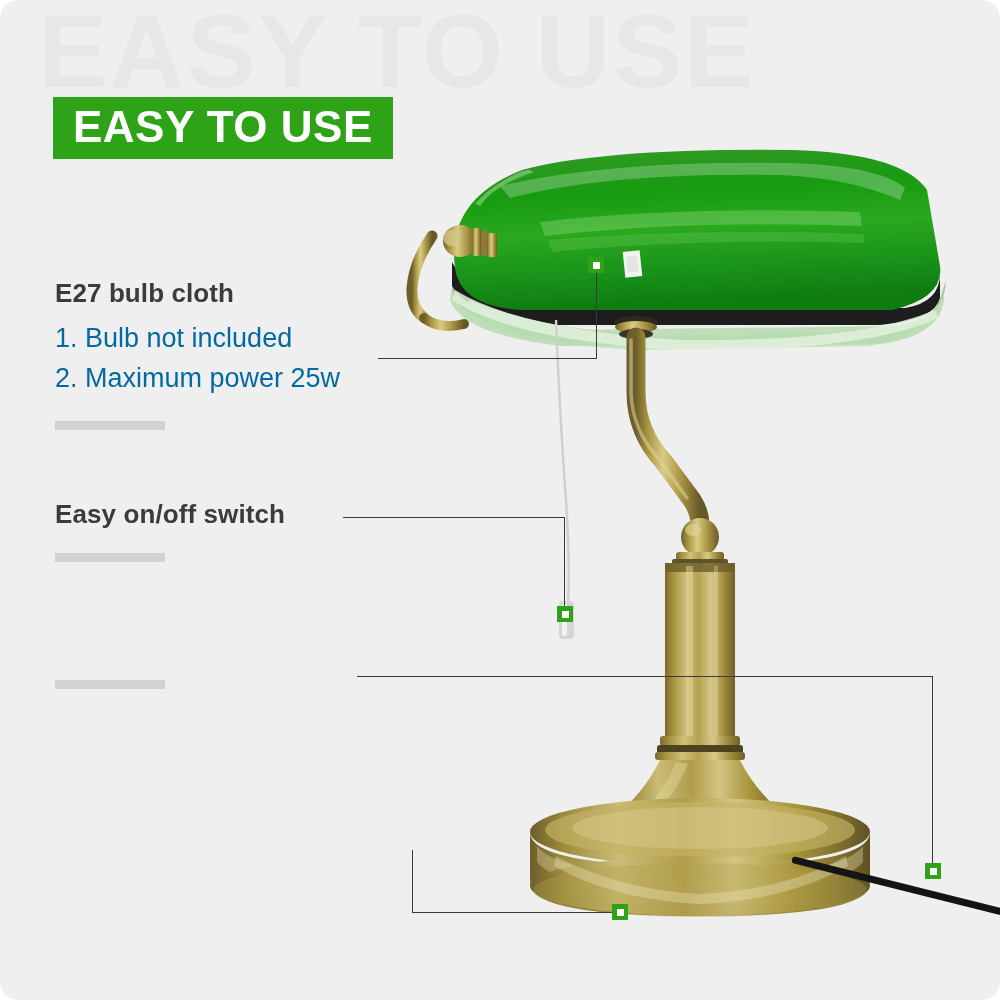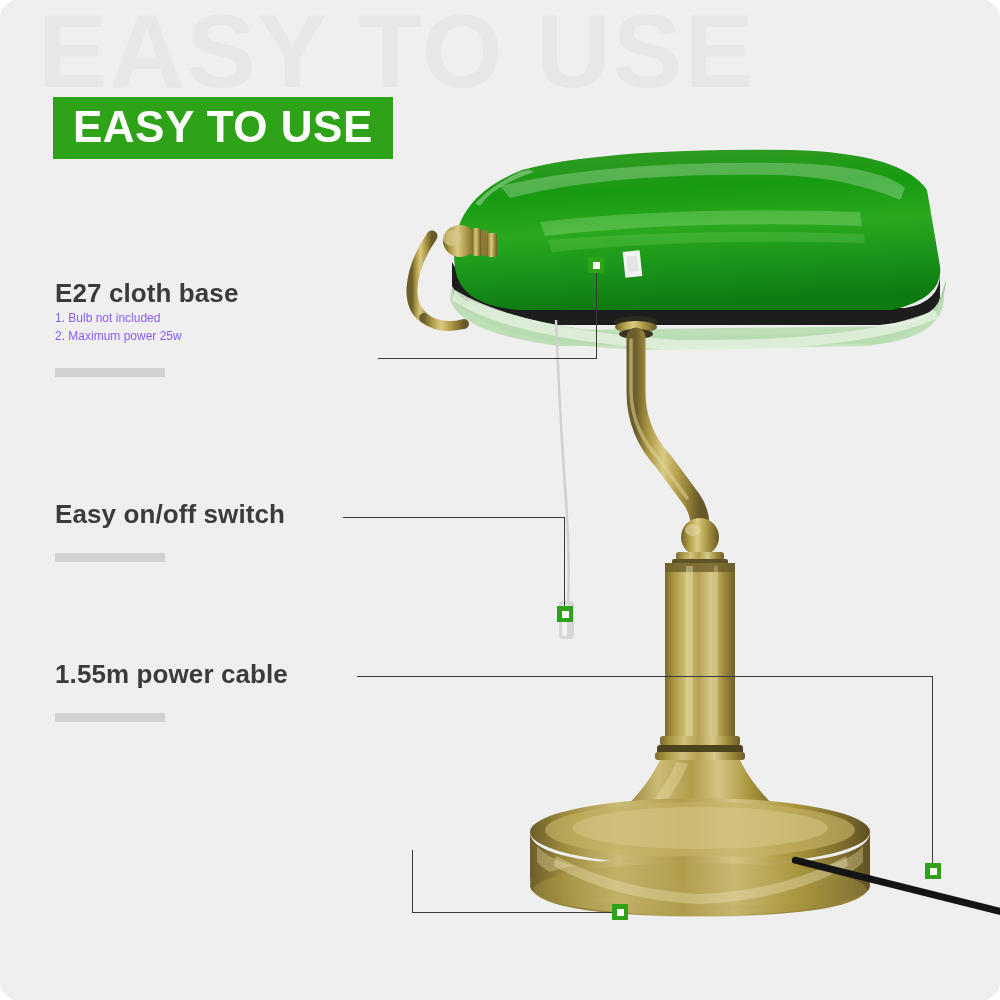--- a/index.html
+++ b/index.html
@@ -61,24 +61,24 @@
   .feature-title {
     font-size: 26px;
     font-weight: bold;
     color: #3b3b3b;
     letter-spacing: 0.1px;
     line-height: 1.28;
     white-space: nowrap;
   }
   .feature-title.wrap { white-space: normal; width: 480px; }
   .feature-sub {
-    font-size: 12px;
-    color: #8b5cf6;
+    font-size: 27px;
+    color: #0369a1;
     line-height: 1.48;
-    margin-top: 0;
+    margin-top: 9px;
     font-weight: normal;
   }
   .divider {
     width: 110px;
     height: 9px;
     background: #d2d2d2;
     margin-top: 22px;
   }
 
   
@@ -253,42 +253,41 @@
 
     <path d="M556,320 Q560,420 566,500 Q570,560 568,606" stroke="#cfcfcf" stroke-width="2.4" fill="none"></path>
 
     <rect x="559" y="601" width="15" height="38" rx="4" fill="#d6d6d6"></rect>
     <rect x="562" y="604" width="5" height="32" rx="2" fill="#f2f2f2"></rect>
   </svg>
 
   <div class="cable"></div>
 
   <div class="feature" style="top:277px;">
-    <div class="feature-title">E27 cloth base</div>
+    <div class="feature-title">E27 bulb cloth</div>
     <div class="feature-sub">
       <div>1. Bulb not included</div>
       <div>2. Maximum power 25w</div>
     </div>
     <div class="divider"></div>
   </div>
 
   <div class="leader h" style="left:378px; top:358px; width:219px;"></div>
   <div class="leader v" style="left:596px; top:272px; height:87px;"></div>
   <div class="marker" style="left:588px; top:257px;"></div>
 
   <div class="feature" style="top:498px;">
     <div class="feature-title">Easy on/off switch</div>
     <div class="divider"></div>
   </div>
   <div class="leader h" style="left:343px; top:517px; width:222px;"></div>
   <div class="leader v" style="left:564px; top:517px; height:97px;"></div>
   <div class="marker" style="left:557px; top:606px;"></div>
 
   <div class="feature" style="top:658px;">
-    <div class="feature-title">1.55m power cable</div>
     <div class="divider"></div>
   </div>
   <div class="leader h" style="left:357px; top:676px; width:576px;"></div>
   <div class="leader v" style="left:932px; top:676px; height:194px;"></div>
   <div class="marker" style="left:925px; top:863px;"></div>
 
   <div class="leader v" style="left:412px; top:850px; height:63px;"></div>
   <div class="leader h" style="left:412px; top:912px; width:205px;"></div>
   <div class="marker" style="left:612px; top:904px;"></div>
 

